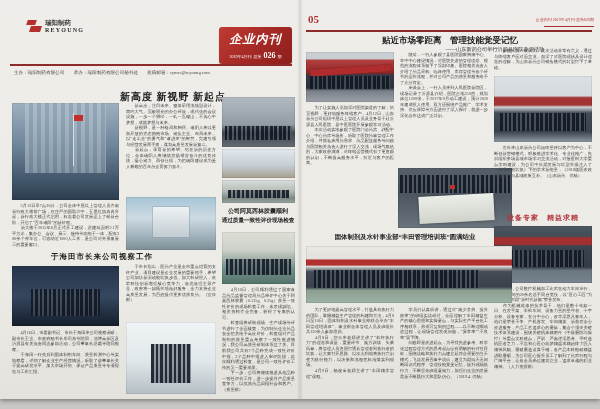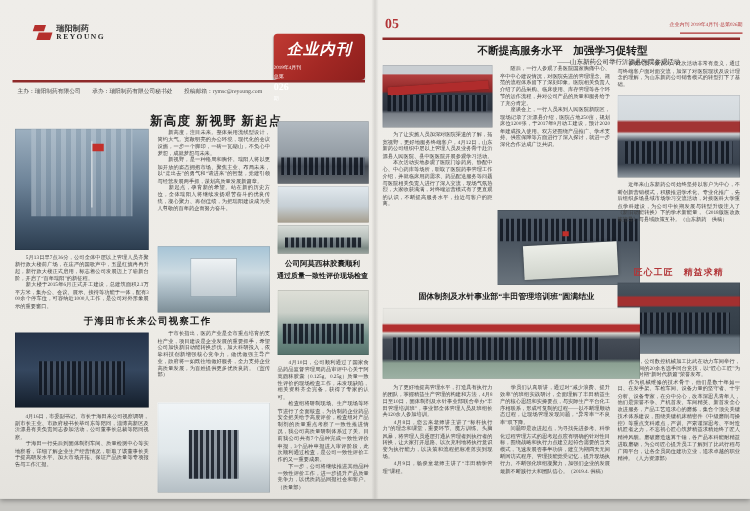--- a/index.html
+++ b/index.html
@@ -65,21 +65,21 @@
     <div class="abs logo-mark" style="left:27px;top:20px;">
       <div class="b1"></div>
       <div class="b2"></div>
     </div>
     <div class="abs" style="left:45px;top:19px;font-size:6.5px;font-weight:bold;color:#3a3a3a;">瑞阳制药</div>
     <div class="abs" style="left:45px;top:27px;font-size:6px;font-weight:bold;letter-spacing:1.2px;color:#2e2e2e;">REYOUNG</div>
 
 
     <div class="abs issue-box" style="left:219px;top:27px;width:73px;height:37px;">
       <div style="font-size:12px;font-weight:bold;font-style:italic;margin-top:4px;letter-spacing:1px;">企业内刊</div>
-      <div style="font-size:4px;margin-top:3px;display:flex;justify-content:center;align-items:baseline;gap:2px;flex-direction:column;">
+      <div style="font-size:4px;margin-top:3px;display:flex;justify-content:center;align-items:baseline;gap:2px;">
         <span>2019年4月刊</span>
         <span>总第</span>
           <span style="font-size:8px;font-weight:bold;">026</span>
           <span>期</span>
       </div>
     </div>
 
     <div class="abs rule" style="left:10px;top:64px;width:282px;height:2px;"></div>
     <div class="abs" style="left:14px;top:70px;width:272px;font-size:4.6px;color:#4a4a4a;">主办：瑞阳制药有限公司　　承办：瑞阳制药有限公司秘书处　　投稿邮箱：rymsc@reyoung.com</div>
 
@@ -93,21 +93,21 @@
     <div class="abs txt" style="left:12px;top:203px;width:107px;height:47px;">　　5月13日早7点36分，公司全体中层以上管理人员齐聚新行政大楼前广场，在庄严的国歌声中，五星红旗冉冉升起，新行政大楼正式启用，标志着公司发展迈上了崭新台阶，开启了“百年瑞阳”的新征程。
 　　新大楼于2015年6月正式开工建设，总建筑面积2.1万平方米，集办公、会议、展示、接待等功能于一体，配有300余个停车位，可容纳近1000人工作，是公司对外形象展示的重要窗口。</div>
 
     <div class="abs txt" style="left:126px;top:103px;width:90px;height:92px;">　　新高度，注目未来。整体采用流线型设计，简约大气。宽敞明亮的办公环境，现代化的会议设施，一步一个脚印，一砖一瓦砌山，不负心中梦想，成就梦想与未来。
 　　新视野，是一种格局和胸怀。瑞阳人将以更加开放的姿态拥抱市场、聚焦主业、布局未来，以“走出去”的勇气和“请进来”的智慧，党建引领与经营发展两手抓，谋划高质量发展新篇章。
 　　新起点，孕育新的希望。站在新的历史方位，全体瑞阳人将继续发扬艰苦奋斗的优良传统，凝心聚力、再创佳绩，为把瑞阳建设成为受人尊敬的百年药企而努力奋斗。</div>
     <div class="ph ph-aerial" style="left:126px;top:197px;width:90px;height:53px;">
       <div class="tower"></div>
     </div>
 
-    <div class="abs hed" style="left:28px;top:252px;width:180px;font-size:7.5px;letter-spacing:1px;text-align:center;">于海田市长来公司视察工作</div>
+    <div class="abs hed" style="left:12px;top:252px;width:180px;font-size:7.5px;letter-spacing:1px;text-align:center;">于海田市长来公司视察工作</div>
 
     <div class="ph ph-darkfactory" style="left:12px;top:266px;width:107px;height:60px;">
       <div class="crowd" style="left:18%;top:38%;width:64%;height:45%;"></div>
     </div>
     <div class="abs txt" style="left:12px;top:330px;width:107px;height:66px;">　　4月16日，市委副书记、市长于海田来公司视察调研，副市长王业、市政府秘书长毕司东等陪同，淄博高新区及沂源县有关负责同志参加活动，公司董事长总裁等陪同视察。
 　　于海田一行先后到固体制剂车间、质量检测中心等实地察看，详细了解企业生产经营情况，听取了该董事长关于提高研发水平、加大市场开拓、保证产品质量等专项报告与工作汇报。</div>
 
     <div class="abs txt" style="left:126px;top:264px;width:90px;height:56px;">　　于市长指出，医药产业是全市重点培育的支柱产业，项目建设是企业发展的重要抓手，希望公司加快新旧动能转换步伐，加大科研投入，依靠科技创新增强核心竞争力，做优做强主导产业，政府将一如既往地做好服务，全力支持企业高质量发展，为百姓提供更多优质良药。（宣传部）</div>
     <div class="ph ph-corridor" style="left:126px;top:322px;width:90px;height:72px;">
       <div class="crowd" style="left:28%;top:30%;width:44%;height:55%;"></div>
@@ -132,21 +132,21 @@
 　　下一步，公司将继续推进其他品种一致性评价工作，进一步提升产品质量竞争力，以优质药品回报社会和客户。（质量部）</div>
   </div>
 
   <div class="abs" style="left:300px;top:0;width:300px;height:399px;">
 
     <div class="abs red" style="left:8px;top:13px;font-size:11px;font-weight:bold;">05</div>
     <div class="abs red" style="left:218px;top:17px;width:76px;font-size:4px;text-align:right;">企业内刊 2019年4月刊·总第026期</div>
     <div class="credit-line" style="left:244px;top:26px;width:50px;"></div>
     <div class="abs rule" style="left:6px;top:30px;width:286px;height:1.5px;"></div>
 
-    <div class="abs hed" style="left:60px;top:35px;width:180px;font-size:8.5px;">不断提高服务水平　加强学习促转型</div>
+    <div class="abs hed" style="left:60px;top:35px;width:180px;font-size:8.5px;">贴近市场零距离　管理技能觉受记忆</div>
     <div class="abs" style="left:110px;top:46px;width:170px;font-size:5.2px;color:#333;text-align:center;">——山东新药公司举行沂源县医院参观活动</div>
 
     <div class="ph ph-redbackdrop" style="left:6px;top:52px;width:88px;height:50px;">
       <div class="banner" style="left:4%;top:30%;width:92%;height:14%;transform:rotate(-4deg);"></div>
       <div class="crowd" style="left:4%;top:48%;width:92%;height:26%;"></div>
     </div>
     <div class="abs txt" style="left:6px;top:105px;width:88px;height:126px;">　　为了让实施人员加深对医院渠道的了解，拓宽视野，更好地服务终端客户，4月12日，山东新药公司组织中层以上管理人员及业务骨干赴沂源县人民医院、县中医医院开展参观学习活动。
 　　本次活动实地参观了医院门诊药房、静配中心、中心药库等场所，听取了医院药事管理工作介绍，并就临床用药需求、药品配送服务等问题与医院相关负责人进行了深入交流，现场气氛热烈，大家收获满满，对终端运营模式有了更直观的认识，不断提高服务水平，拉近与客户的距离。</div>
 
     <div class="abs txt" style="left:100px;top:52px;width:88px;height:114px;">　　随后，一行人参观了县医院国家胸痛中心、卒中中心建设情况，对医院先进的管理理念、规范的流程体系留下了深刻印象。医院相关负责人介绍了药品采购、临床使用、库存管理等各个环节的运作流程，并对公司产品的质量和服务给予了充分肯定。
@@ -156,21 +156,21 @@
       <div class="model"></div>
       <div class="flag-icon" style="left:46%;top:28%;width:5px;height:4px;"></div>
     </div>
 
     <div class="abs txt" style="left:194px;top:48px;width:98px;height:27px;">　　参观人员一致认为，此次活动非常有意义，通过与终端客户面对面交流，加深了对医院现状及设计理念的理解，为山东新药公司销售模式的转型打下了基础。</div>
     <div class="ph ph-hall" style="left:194px;top:76px;width:98px;height:66px;">
       <div class="crowd" style="left:6%;top:56%;width:88%;height:28%;"></div>
     </div>
     <div class="abs txt" style="left:194px;top:145px;width:98px;height:66px;">　　近年来山东新药公司始终坚持以客户为中心，不断创新营销模式，积极推进学术化、专业化推广，先后组织多场县域市场学习交流活动，对接医科大学重点学科建设，为公司中长期发展与转型升级注入了《新旧动能转换》下的学术新能量，《2018版医改政策指导》与县域政策互补。（山东新药　供稿）</div>
 
-    <div class="abs hed red" style="left:194px;top:213px;width:98px;font-size:7px;color:#b23538;letter-spacing:1px;">匠心工匠　精益求精</div>
+    <div class="abs hed red" style="left:194px;top:213px;width:98px;font-size:7px;color:#b23538;letter-spacing:1px;">设备专家　精益求精</div>
     <div class="ph ph-craft" style="left:194px;top:226px;width:98px;height:57px;">
       <div class="crowd" style="left:8%;top:42%;width:84%;height:30%;"></div>
     </div>
     <div class="abs txt" style="left:194px;top:286px;width:98px;height:112px;">　　近日，公司数控机械加工比武在动力车间举行，来自各车间的20余名选手同台竞技，以“匠心工匠”为荣号，同时期“新时代新篇”荣誉发布。
 　　作为机械维修的技术骨干，他们是数十年如一日、在发手架、车检车间、设备力量的坚守者、十字分析、设备专家，在分中分心，改革深思凡青年人，他们是荣誉不争、产机首发、车间精英、新首发全心改进服务，产品工艺追求心的磨炼，集合个顶尖关键技术体系建设，围绕关键机床精密件《中级磨削与操控》等重点文科难点，严训、严索谨深思考、平时造机匠者之力，不忘初心匠心筑梦精益求精始终了匠人精神风貌。磨破磨造速算千锤，各产品本科能耐精益进取磨砺，为公司匠心提升员工了解到了比武行程与广阔平台，让各全员岗位建功立业，追求卓越的职业精神。（人力资源部）</div>
 
     <div class="abs hed" style="left:5px;top:233px;width:200px;font-size:6.4px;">固体制剂及水针事业部“丰田管理培训班”圆满结业</div>
     <div class="ph ph-training" style="left:6px;top:246px;width:206px;height:57px;">
       <div class="crowd" style="left:4%;top:42%;width:80%;height:32%;"></div>
     </div>

